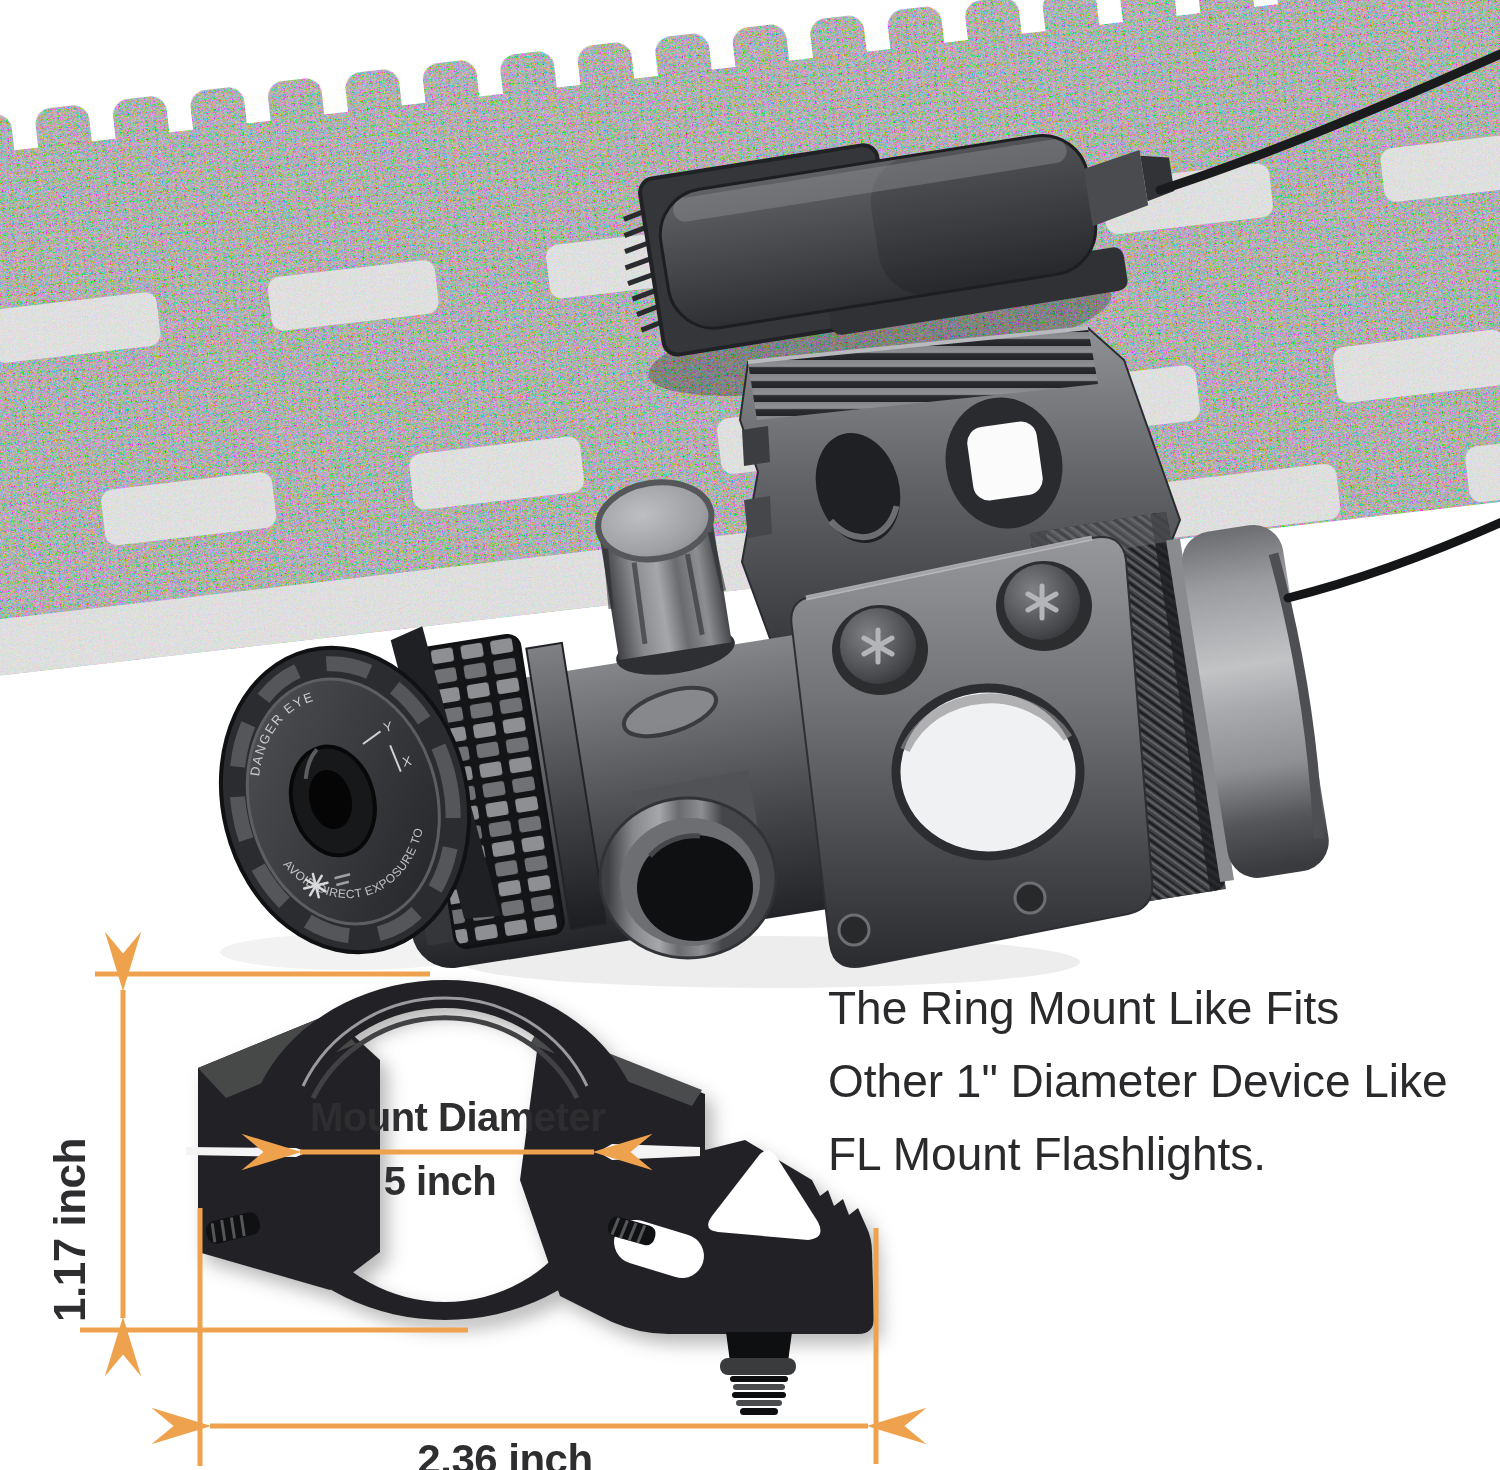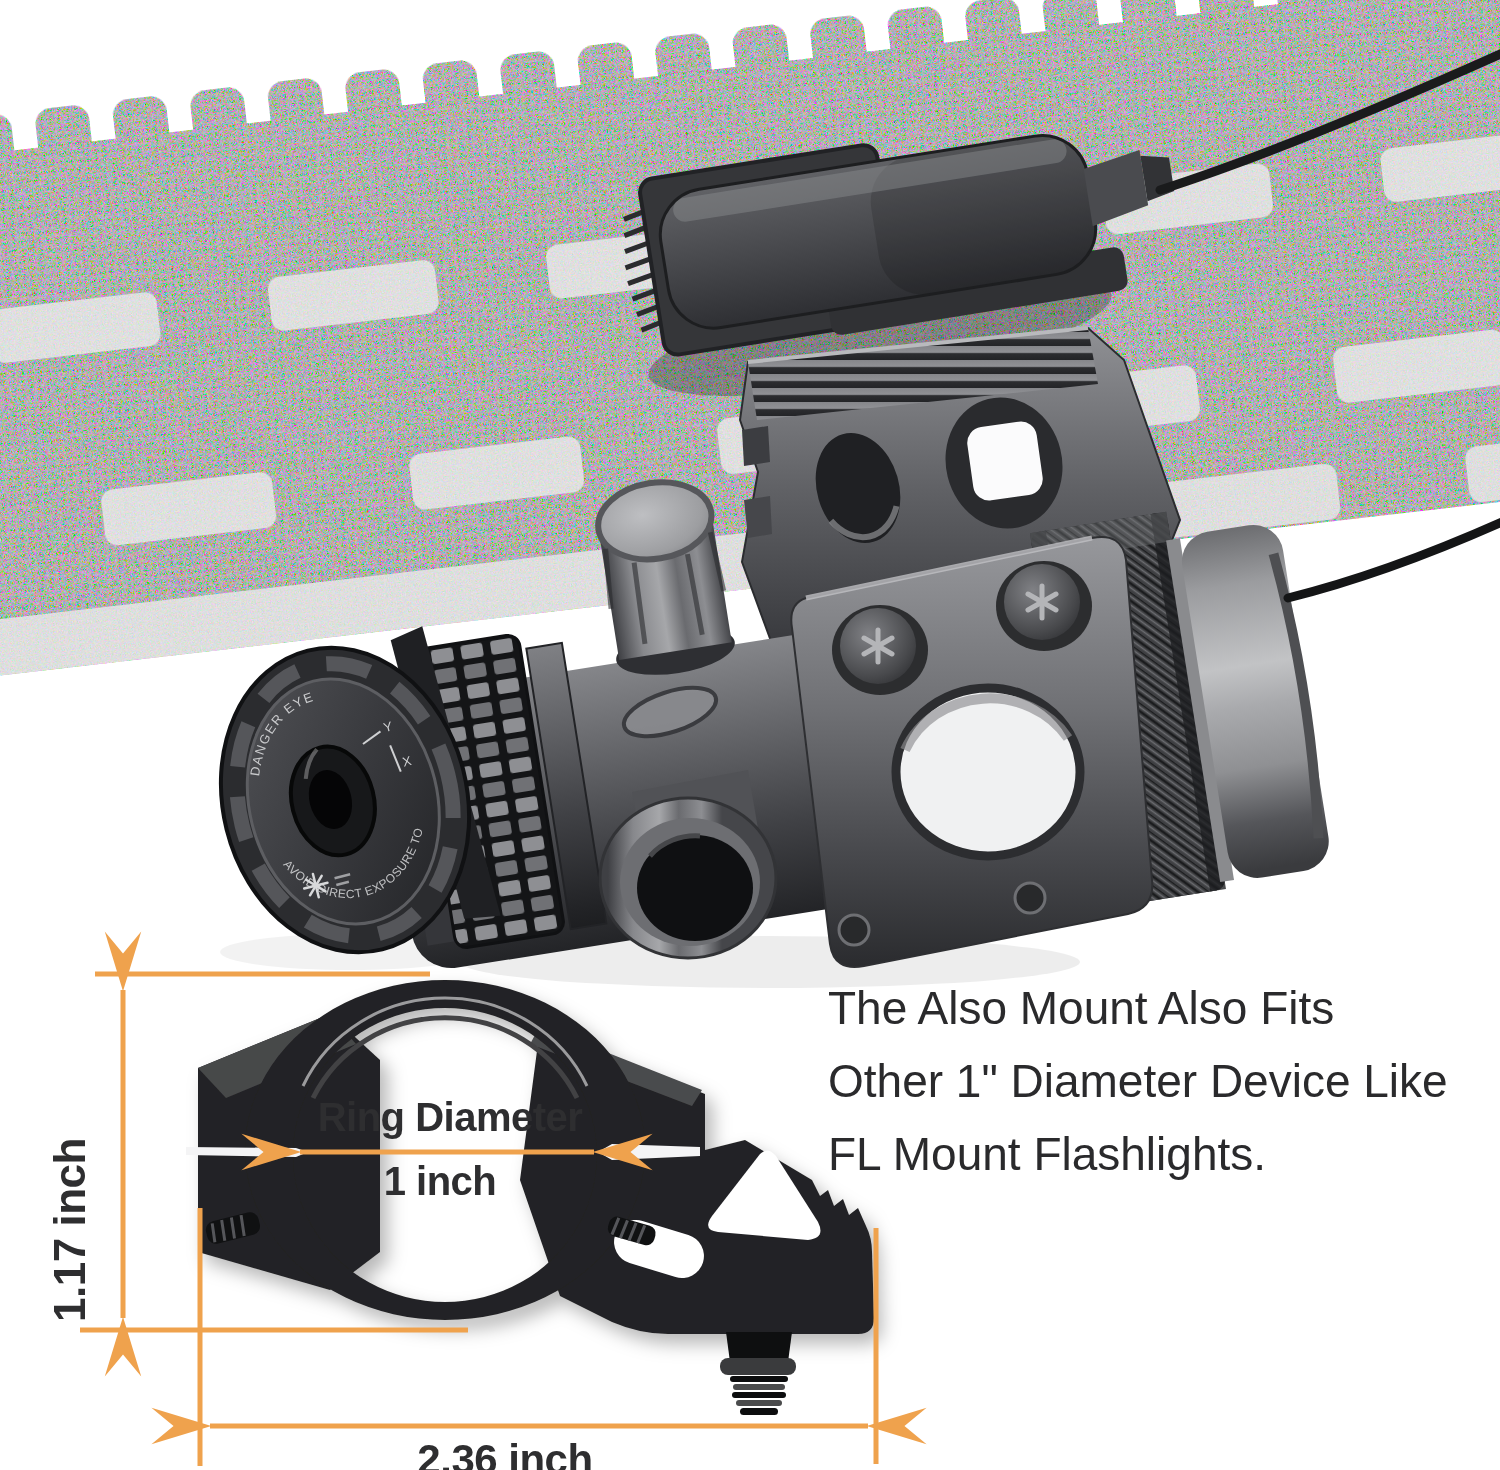--- a/index.html
+++ b/index.html
@@ -399,23 +399,23 @@
     <line x1="80" y1="1330" x2="468" y2="1330"></line>
     <line x1="200" y1="1208" x2="200" y2="1466"></line>
     <line x1="876" y1="1228" x2="876" y2="1464"></line>
     <line x1="210" y1="1426" x2="868" y2="1426" marker-start="url(#dimArrow)" marker-end="url(#dimArrow)"></line>
     <line x1="300" y1="1152" x2="594" y2="1152" marker-start="url(#dimArrow)" marker-end="url(#dimArrow)"></line>
   </g>
 </g>
 </svg>
 
 <div id="height-label" class="dim-label">1.17 inch</div>
-<div id="ring-diameter-label" class="dim-label">Ring Diameter</div>
-<div id="ring-diameter-value" class="dim-label">1 inch</div>
+<div id="ring-diameter-label" class="dim-label">Mount Diameter</div>
+<div id="ring-diameter-value" class="dim-label">5 inch</div>
 <div id="width-label" class="dim-label">2.36 inch</div>
 
 <div id="note-block">
-  <div class="note-line">The Also Mount Also Fits</div>
+  <div class="note-line">The Ring Mount Like Fits</div>
   <div class="note-line">Other 1" Diameter Device Like</div>
   <div class="note-line">FL Mount Flashlights.</div>
 </div>
 
 </div>
 
 </body></html>

